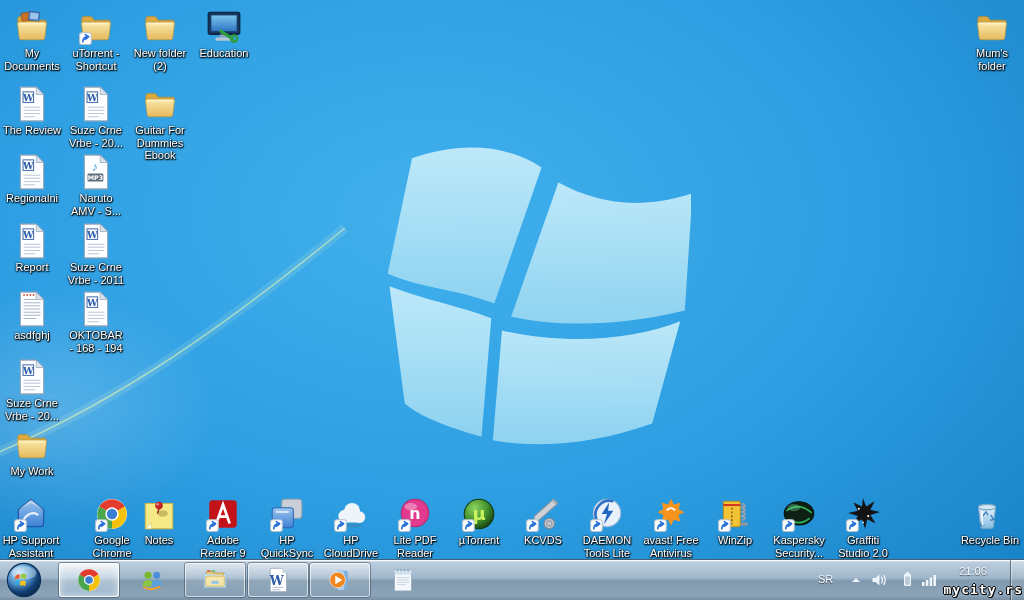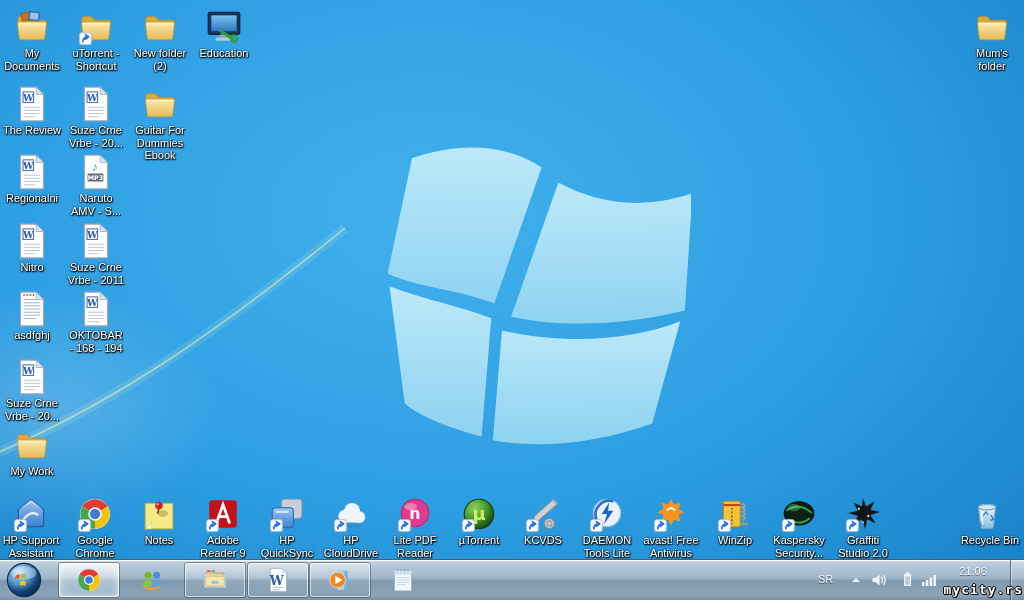--- a/index.html
+++ b/index.html
@@ -202,21 +202,21 @@
       <div class="dicon" style="left: 0px; top: 222px;">
         <svg class="g" viewBox="0 0 36 36">
           <path d="M7 2h15l7 7v25H7z" fill="#fdfeff" stroke="#93a5ba"></path>
           <path d="M22 2l7 7h-7z" fill="#d9e3ee" stroke="#93a5ba" stroke-width=".7"></path>
           <rect x="9.5" y="6.5" width="10" height="10" fill="#fff" stroke="#4a6fae"></rect>
           <text x="14.5" y="14.8" text-anchor="middle" font-size="9" font-weight="bold" fill="#2b5ca8" font-family="DejaVu Serif,serif">W</text>
           <g stroke="#bcc8d6">
             <path d="M10 21h16M10 24h16M10 27h16M10 30h11" fill="none"></path>
           </g>
         </svg>
-        <div class="lbl">Nitro</div>
+        <div class="lbl">Report</div>
       </div>
       <div class="dicon" style="left: 64px; top: 222px;">
         <svg class="g" viewBox="0 0 36 36">
           <path d="M7 2h15l7 7v25H7z" fill="#fdfeff" stroke="#93a5ba"></path>
           <path d="M22 2l7 7h-7z" fill="#d9e3ee" stroke="#93a5ba" stroke-width=".7"></path>
           <rect x="9.5" y="6.5" width="10" height="10" fill="#fff" stroke="#4a6fae"></rect>
           <text x="14.5" y="14.8" text-anchor="middle" font-size="9" font-weight="bold" fill="#2b5ca8" font-family="DejaVu Serif,serif">W</text>
           <g stroke="#bcc8d6">
             <path d="M10 21h16M10 24h16M10 27h16M10 30h11" fill="none"></path>
           </g>
@@ -293,21 +293,21 @@
           <path d="M6 14L18 4l12 10-12-6.5z" fill="rgba(255,255,255,.4)"></path>
           <path d="M11 23q7-9 14-4" stroke="#fff" stroke-width="2" fill="none" opacity=".85"></path>
           <g>
             <rect x="2.5" y="23.5" width="11" height="11" rx="2" fill="#fff" stroke="#b9c2cc"></rect>
             <path d="M5.5 32q0-4.7 5-4.7m-2.6-2.1l3.1 2.1-3.1 2.3" stroke="#2a6fe0" stroke-width="1.6" fill="none" stroke-linecap="round" stroke-linejoin="round"></path>
           </g>
         </svg>
         <div class="lbl">HP Support
 Assistant</div>
       </div>
-      <div class="dicon" style="left: 63px; top: 495px;">
+      <div class="dicon" style="left: 80px; top: 495px;">
         <svg class="g" viewBox="0 0 36 36">
           <circle cx="18" cy="18" r="14.2" fill="#fff"></circle>
           <path d="M5.9 11A14 14 0 0 1 30.1 11L18 18Z" fill="#e33b2e"></path>
           <path d="M5.9 11A14 14 0 0 0 18 32L18 18Z" fill="#49a64d"></path>
           <path d="M18 32A14 14 0 0 0 30.1 11L18 18Z" fill="#f4c20d"></path>
           <circle cx="18" cy="18" r="6.4" fill="#fff"></circle>
           <circle cx="18" cy="18" r="4.9" fill="#3b7fd4"></circle>
           <g>
             <rect x="2.5" y="23.5" width="11" height="11" rx="2" fill="#fff" stroke="#b9c2cc"></rect>
             <path d="M5.5 32q0-4.7 5-4.7m-2.6-2.1l3.1 2.1-3.1 2.3" stroke="#2a6fe0" stroke-width="1.6" fill="none" stroke-linecap="round" stroke-linejoin="round"></path>

